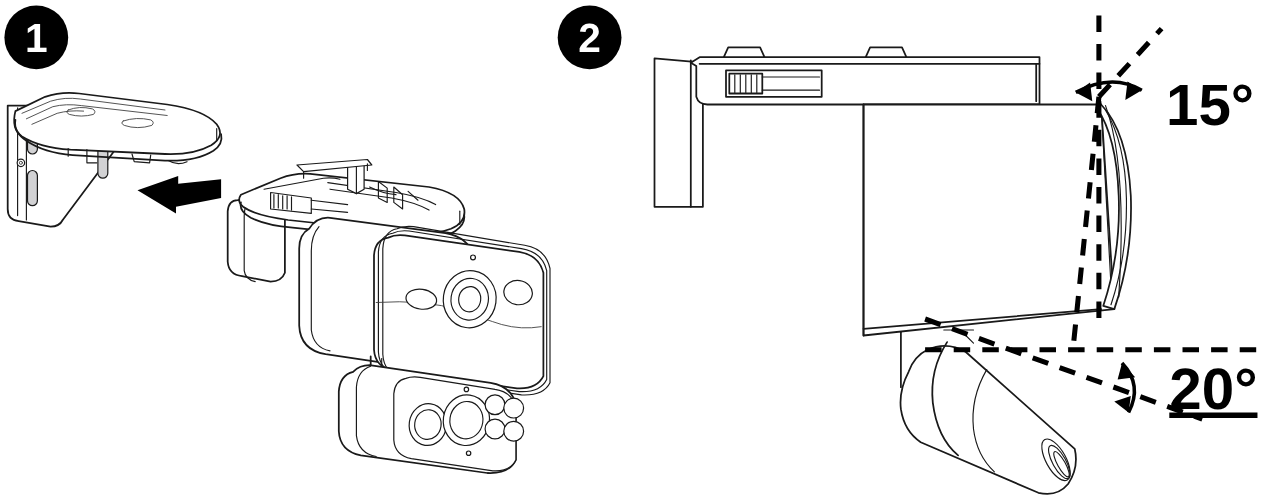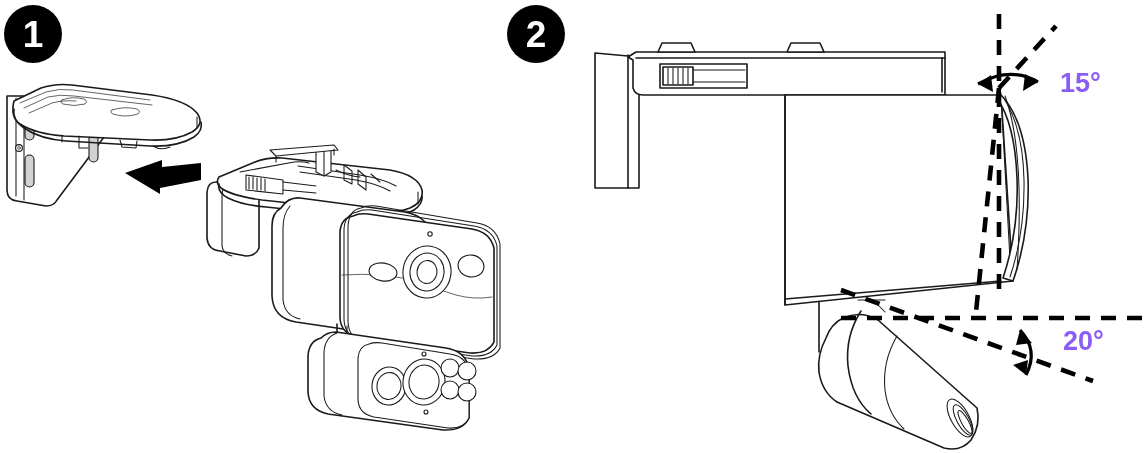--- a/index.html
+++ b/index.html
@@ -43,29 +43,29 @@
     line-height: 1;
     letter-spacing: 0;
     user-select: none;
   }
   #badge-1 { left: 4px;  top: 5px; }
   #badge-2 { left: 507px; top: 5px; }
 
   .angle-label {
     position: absolute;
     font-family: "Liberation Sans", sans-serif;
-    font-size: 27px;
+    font-size: 53px;
     font-weight: 700;
-    color: #8b5cf6;
+    color: #000000;
     line-height: 1;
     white-space: nowrap;
     user-select: none;
   }
   #label-15 { left: 1060px; top: 70px; }
-  #label-20 { left: 1063px; top: 328px; }
+  #label-20 { left: 1063px; top: 328px; text-decoration: underline; }
 
   svg.art {
     position: absolute;
     left: 0;
     top: 0;
     display: block;
   }
   .ln  { fill: none; stroke: #1a1a1a; stroke-width: 1.6; stroke-linecap: round; stroke-linejoin: round; }
   .ln-t{ fill: none; stroke: #1a1a1a; stroke-width: 1.05; stroke-linecap: round; stroke-linejoin: round; }
   .ln-h{ fill: none; stroke: #3c3c3c; stroke-width: 0.8; stroke-linecap: round; stroke-linejoin: round; }

